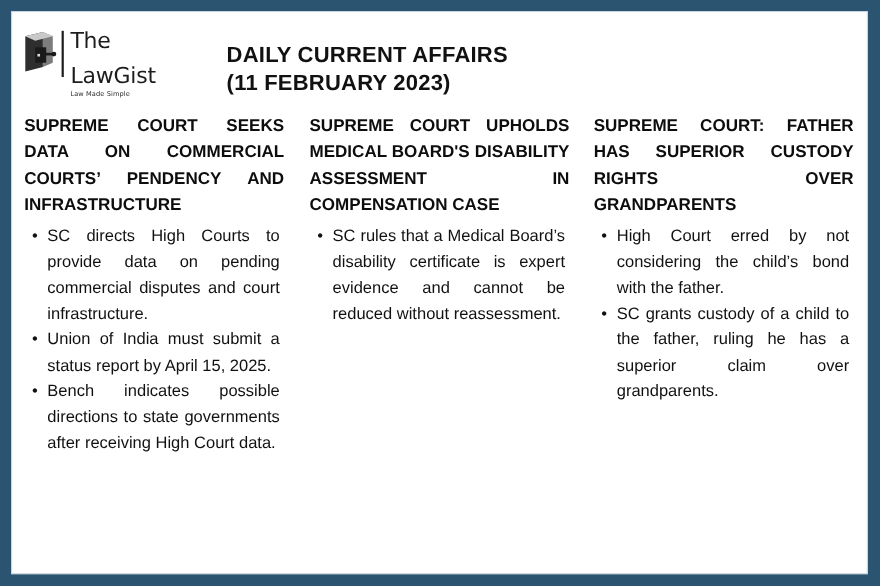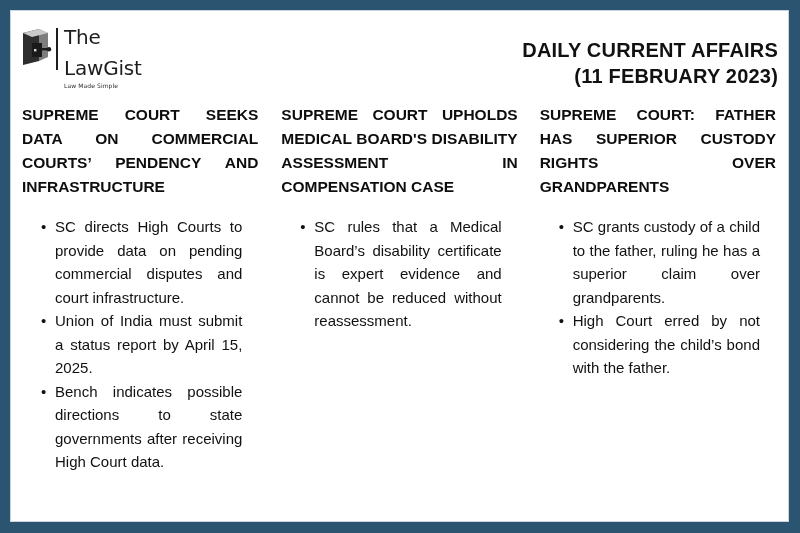--- a/index.html
+++ b/index.html
@@ -78,24 +78,24 @@
     font-family: "DejaVu Sans", sans-serif;
     font-size: 6px;
     line-height: 8px;
     color: #2b2b2b;
     margin-top: 4px;
     letter-spacing: 0.1px;
   }
 
   .title-block {
     position: absolute;
-    left: 174px;
+    left: 195px;
     right: 10px;
     top: 26px;
-    text-align: right;
+    text-align: left;
   }
 
   .title-line {
     font-family: "Liberation Sans", sans-serif;
     font-weight: bold;
     font-size: 20px;
     line-height: 26px;
     color: #111111;
     letter-spacing: 0.2px;
   }
@@ -128,21 +128,21 @@
     line-height: 24px;
     color: #0d0d0d;
     text-align: justify;
     text-align-last: left;
     text-justify: inter-word;
     margin-bottom: 2px;
   }
 
   .bullets {
     list-style: none;
-    margin: 16px;
+    margin: 4px;
     padding: 0;
   }
 
   .bullets li {
     position: relative;
     font-family: "Liberation Sans", sans-serif;
     font-size: 15px;
     line-height: 23.5px;
     color: #111111;
     text-align: justify;
@@ -209,21 +209,21 @@
       <div class="column col-2">
         <div class="col-heading">SUPREME COURT UPHOLDS MEDICAL BOARD'S DISABILITY ASSESSMENT IN COMPENSATION CASE</div>
         <ul class="bullets">
           <li>SC rules that a Medical Board’s disability certificate is expert evidence and cannot be reduced without reassessment.</li>
         </ul>
       </div>
 
       <div class="column col-3">
         <div class="col-heading">SUPREME COURT: FATHER HAS SUPERIOR CUSTODY RIGHTS OVER GRANDPARENTS</div>
         <ul class="bullets">
+          <li>High Court erred by not considering the child’s bond with the father.</li>
           <li>SC grants custody of a child to the father, ruling he has a superior claim over grandparents.</li>
-          <li>High Court erred by not considering the child’s bond with the father.</li>
         </ul>
       </div>
 
     </div>
 
   </div>
 </div>
 
 </body></html>

